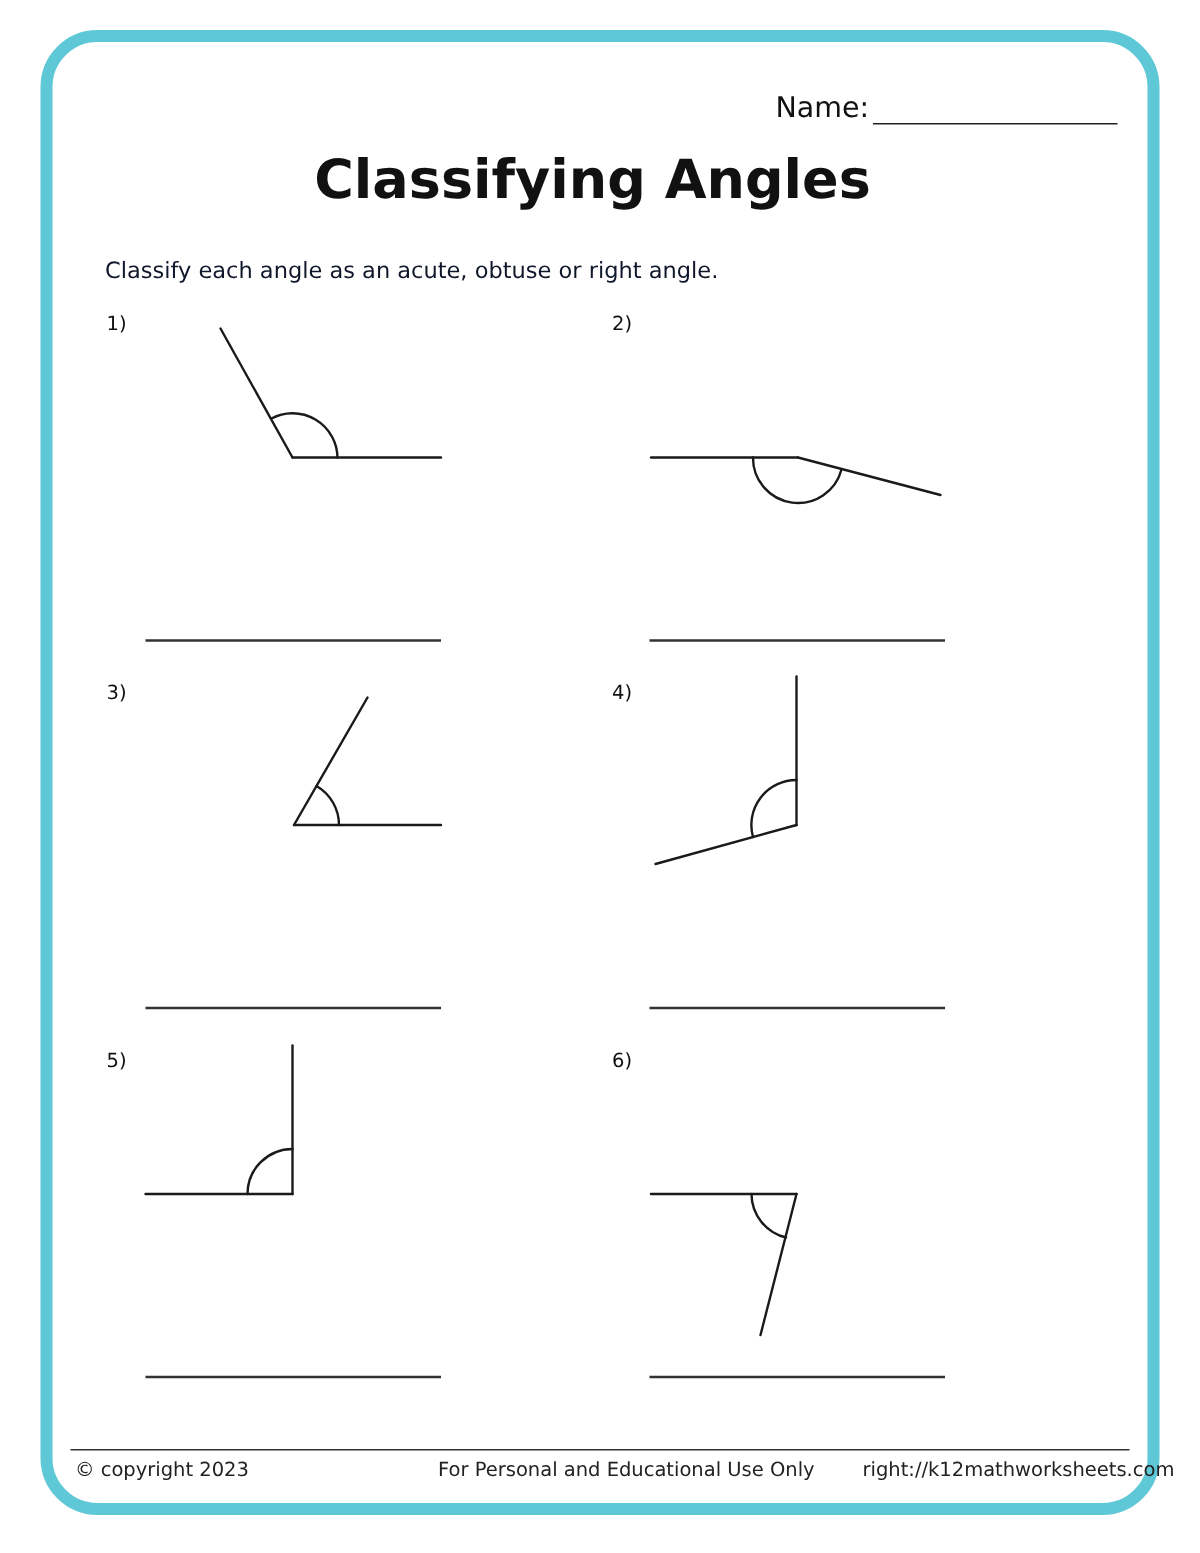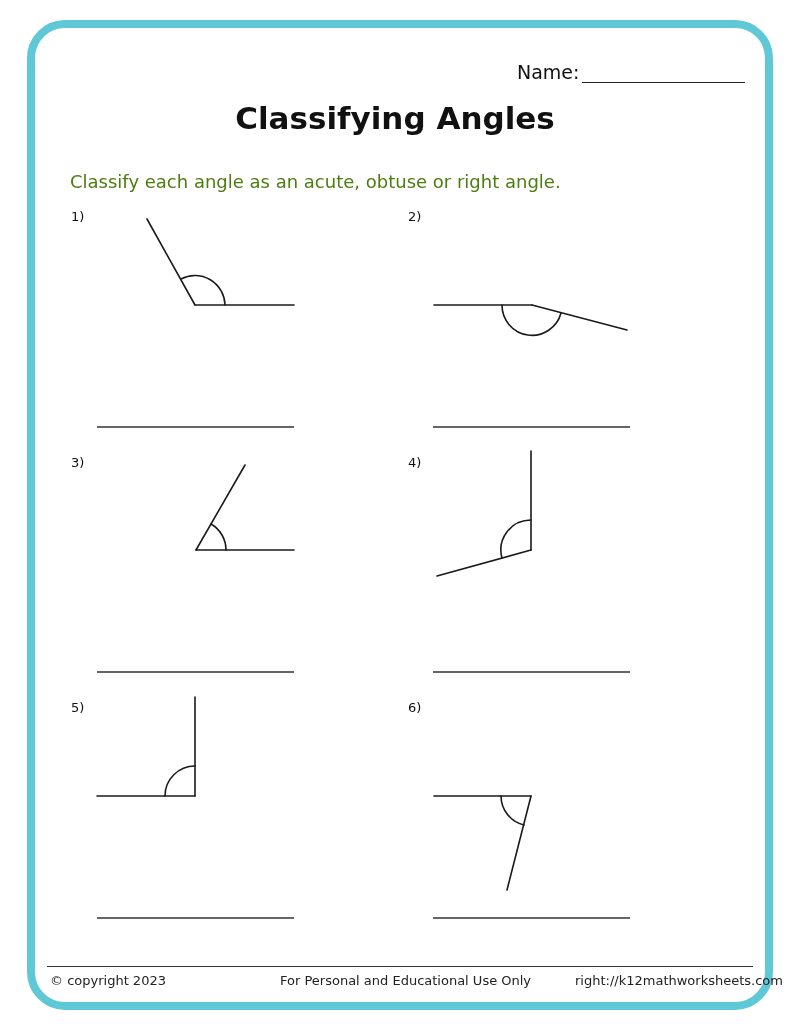--- a/index.html
+++ b/index.html
@@ -1,21 +1,21 @@
 <!DOCTYPE html>
 <html><head>
 <meta charset="utf-8">
 <style>
   html, body { margin: 0; padding: 0; background: #ffffff; }
   body { width: 800px; height: 1035px; position: relative; overflow: hidden; font-family: "DejaVu Sans", sans-serif; color: #111; }
   .frame { position: absolute; left: 27px; top: 20px; width: 746px; height: 990px; box-sizing: border-box; border: 8px solid #5ec8d6; border-radius: 38px; }
   .name-row { position: absolute; left: 517px; top: 61px; font-size: 19px; color: #111; white-space: nowrap; }
   .name-line { display: inline-block; width: 163px; border-bottom: 1px solid #222; vertical-align: bottom; margin-left: 3px; height: 14px; }
-  .title { position: absolute; left: 0; width: 790px; top: 100px; text-align: center; font-size: 31px; font-weight: bold; color: #111; }
-  .instructions { position: absolute; left: 70px; top: 171px; font-size: 18px; color: #4d7c0f; }
+  .title { position: absolute; left: 0; width: 790px; top: 100px; text-align: center; font-size: 36px; font-weight: bold; color: #111; }
+  .instructions { position: absolute; left: 70px; top: 171px; font-size: 15px; color: #0f172a; }
   .qnum { position: absolute; font-size: 13px; color: #111; }
   svg.art { position: absolute; left: 0; top: 0; }
   .footer-rule { position: absolute; left: 47px; width: 706px; top: 966px; height: 0; border-top: 1.5px solid #333; }
   .footer { position: absolute; top: 973px; font-size: 13px; color: #222; white-space: nowrap; }
 </style>
 </head>
 <body>
 
 <div class="frame"></div>
 
@@ -78,14 +78,14 @@
     <line x1="433" y1="427" x2="630" y2="427"></line>
     <line x1="97" y1="672" x2="294" y2="672"></line>
     <line x1="433" y1="672" x2="630" y2="672"></line>
     <line x1="97" y1="918" x2="294" y2="918"></line>
     <line x1="433" y1="918" x2="630" y2="918"></line>
   </g>
 </svg>
 
 <div class="footer-rule"></div>
 <div class="footer" style="left:50px">© copyright 2023</div>
-<div class="footer" style="left:280px">For Personal and Educational Use Only</div>
+<div class="footer" style="left:292px">For Personal and Educational Use Only</div>
 <div class="footer" style="left:575px">right://k12mathworksheets.com</div>
 
 </body></html>

